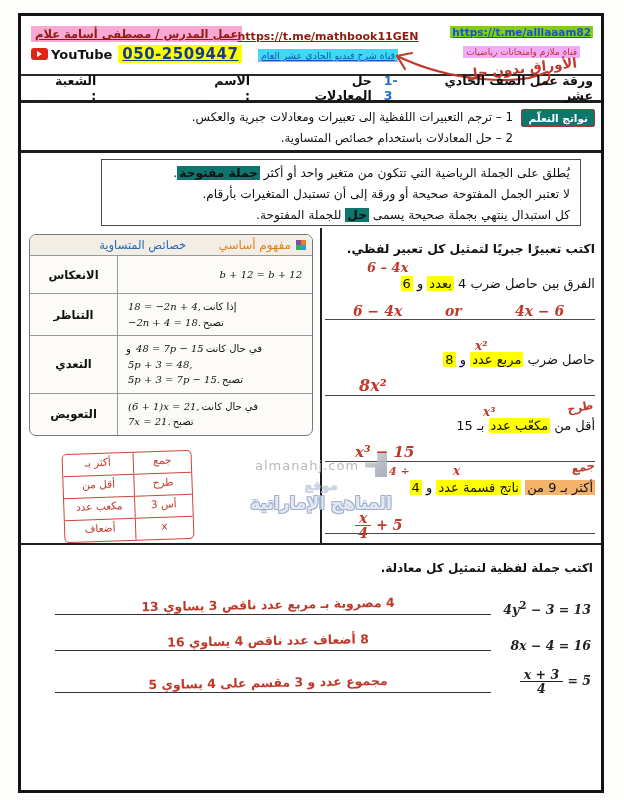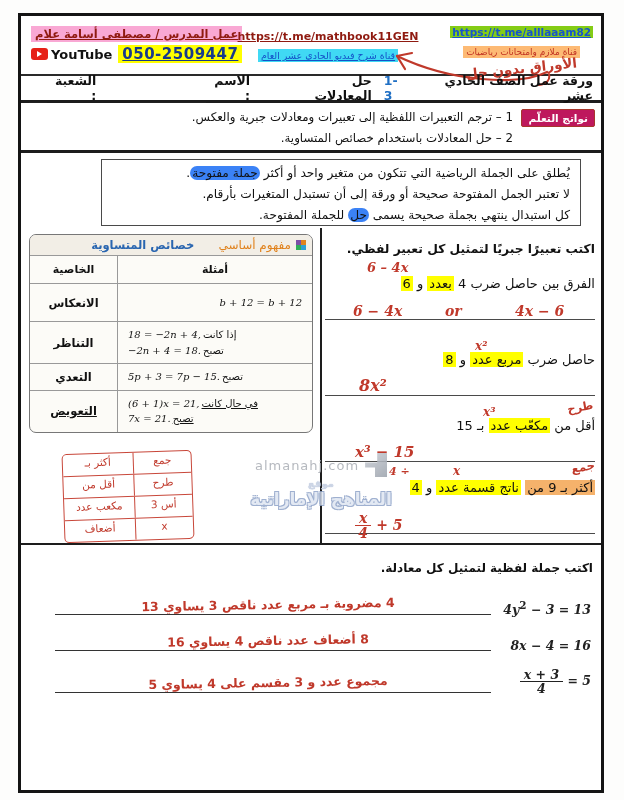--- a/index.html
+++ b/index.html
@@ -22,68 +22,68 @@
   .yt-badge::after { content:""; position:absolute; left:6px; top:3px; border-left:5px solid #fff;
                border-top:3px solid transparent; border-bottom:3px solid transparent; }
   .yt-label  { font-size:13px; font-weight:bold; color:#111; }
   .hdr-center{ position:absolute; left:212px; top:9px; width:190px; text-align:center; }
   .link-maroon { color:#8f1a10; font-weight:bold; font-size:11px; text-decoration:underline; direction:ltr; display:inline-block; }
   .chan-cyan { display:inline-block; margin-top:4px; background:#40d9f4; color:#1452c8;
                font-size:9.5px; text-decoration:underline; padding:1px 3px; }
   .hdr-right { position:absolute; right:8px; top:5px; text-align:center; }
   .link-blue { color:#1554cc; font-weight:bold; font-size:10.5px; text-decoration:underline;
                background:#84cc16; padding:0 2px; direction:ltr; display:inline-block; }
-  .chan-green{ display:inline-block; margin-top:2px; background:#fdba74; color:#c03222;
+  .chan-green{ display:inline-block; margin-top:2px; background:#f0abfc; color:#c03222;
                font-size:9px; padding:1px 3px; }
   .hand      { color:#c0392b; }
   .hdr-note  { margin-top:1px; font-size:13.5px; font-weight:bold; transform:rotate(-6deg); }
   .hdr-arrow { position:absolute; left:360px; top:20px; width:185px; height:50px; pointer-events:none; }
 
   
   .titlebar { position:absolute; top:60px; left:0; right:0; height:27px; border-bottom:3px solid #1d1d1d;
               display:flex; align-items:center; font-size:12.5px; font-weight:bold; padding:0 8px; }
   .lesson-no { color:#1f6fc4; direction:ltr; margin-right:20px; }
   .lesson    { margin-right:12px; }
   .namegrp   { margin-right:46px; font-weight:bold; display:flex; align-items:flex-end; gap:2px; }
   .blank     { display:inline-block; border-bottom:1.2px solid #222; height:11px; }
 
   
   .outcomes { position:absolute; top:87px; left:0; right:0; height:50px; border-bottom:3px solid #1d1d1d; }
-  .badge { position:absolute; right:6px; top:6px; background:#be185d; border:1px solid #a8362c;
+  .badge { position:absolute; right:6px; top:6px; background:#0f766e; border:1px solid #a8362c;
            color:#fff; font-size:10.5px; font-weight:bold; padding:2px 6px; border-radius:2px; }
   .outcomes-lines { position:absolute; right:88px; left:10px; top:4px; font-size:11.8px; line-height:1.75; text-align:right; }
 
   
   .introwrap { position:absolute; top:137px; left:0; right:0; height:75px; }
   .introbox { position:absolute; top:6px; right:20px; left:80px; bottom:2px; border:1.5px solid #4a4a4a;
               padding:3px 10px; font-size:12.2px; line-height:1.72; text-align:right; }
-  .hl  { background:#3b82f6; padding:0 2px; font-weight:normal;border-radius:7px; }
+  .hl  { background:#0f766e; padding:0 2px; font-weight:bold; }
   .hl-n{ background:#ffff00; padding:0 2px; }
   .hlo { background:#f5b26b; padding:0 2px; }
 
   
   .middle { position:absolute; top:212px; left:0; right:0; height:317px; border-bottom:2.5px solid #1d1d1d; }
   .vdivide{ position:absolute; left:299px; top:0; bottom:0; width:2px; background:#1d1d1d; }
 
   
   .ctable { position:absolute; left:8px; top:6px; width:284px; border:1.5px solid #777;
             border-radius:7px; background:#fcfbf7; overflow:hidden; font-size:10.5px; }
   .ct-title { display:flex; align-items:center; height:21px; background:#f2eee6;
               border-bottom:1px solid #999; padding:0 6px; gap:5px; }
   .ct-icon { width:10px; height:10px; position:relative; flex:0 0 auto; }
   .ct-icon i { position:absolute; width:5px; height:5px; }
   .ct-icon i:nth-child(1){ left:0; top:0; background:#7b4fa6; }
   .ct-icon i:nth-child(2){ right:0; top:0; background:#e0821d; }
   .ct-icon i:nth-child(3){ left:0; bottom:0; background:#2fae57; }
   .ct-icon i:nth-child(4){ right:0; bottom:0; background:#2e9fd4; }
   .ct-badge { color:#e0821d; font-size:12px; }
-  .ct-name  { color:#2a66b0; font-weight:bold; font-size:11.5px; margin:0 auto; transform:translateX(18px); }
+  .ct-name  { color:#2a66b0; font-weight:normal; font-size:11.5px; margin:0 auto; transform:translateX(18px); }
   .ct-grid  { direction:ltr; }
   .ct-row   { display:grid; grid-template-columns:88px 1fr; border-bottom:1px solid #999; }
-  .ct-row:last-child { border-bottom:none;text-decoration:underline; }
+  .ct-row:last-child { border-bottom:none; }
   .ct-prop  { border-right:1px solid #999; display:flex; align-items:center; justify-content:center;
               font-weight:bold; font-size:11.5px; direction:rtl; padding:4px 2px; }
   .ct-ex    { direction:rtl; text-align:left; padding:5px 8px; line-height:1.55; font-size:10px; }
   .ct-head  { min-height:22px; }
   .ct-head .ct-prop, .ct-head .ct-ex { font-weight:bold; font-size:11px; text-align:center; align-items:center; }
   .math { font-family:"DejaVu Serif", serif; font-style:italic; direction:ltr; unicode-bidi:isolate; display:inline-block; padding:0 2px; }
 
   
   .htable { position:absolute; left:42px; top:224px; width:130px; transform:rotate(-2deg);
             border:1.6px solid #c8473a; border-radius:5px; overflow:hidden; }
@@ -116,21 +116,21 @@
   .eqline { position:absolute; left:34px; right:110px; bottom:4px; border-bottom:1.4px solid #333; height:0; }
   .eqans { position:absolute; left:34px; right:120px; bottom:7px; text-align:center;
            font-size:12.5px; font-weight:bold; transform:rotate(-1deg); }
 
   
   .wm { position:absolute; left:205px; top:437px; width:190px; text-align:center; opacity:.85; pointer-events:none; }
   .wm-top { display:flex; align-items:center; justify-content:center; gap:6px; }
   .wm-logo { width:22px; height:24px; background:linear-gradient(145deg,#c9cdd4,#9aa1ab);
              clip-path:polygon(0 40%, 55% 40%, 55% 0, 100% 0, 100% 100%, 45% 100%, 45% 60%, 0 60%); }
   .wm-site { color:#a9adb4; font-size:13px; letter-spacing:1px; }
-  .wm-ar1 { color:#c6d0e2; font-size:10px; font-weight:bold; text-shadow:0 0 1px #8fa3c8; margin-top:1px; }
+  .wm-ar1 { color:#c6d0e2; font-size:13px; font-weight:bold; text-shadow:0 0 1px #8fa3c8; margin-top:1px; }
   .wm-ar2 { color:#dfe6f2; font-size:17px; font-weight:bold;
             text-shadow:1px 1px 0 #8fa3c8, -1px -1px 0 #8fa3c8, 1px -1px 0 #8fa3c8, -1px 1px 0 #8fa3c8; }
   .stamp { position:absolute; color:#e06a6a; opacity:.16; font-size:15px; font-weight:bold;
            letter-spacing:2px; transform:rotate(62deg); pointer-events:none; direction:ltr; }
 </style>
 </head>
 <body>
 
 <div id="page">
 
@@ -207,40 +207,37 @@
           <span class="ct-icon">
               <i></i>
               <i></i>
               <i></i>
               <i></i>
             </span>
           <span class="ct-badge">مفهوم أساسي</span>
           <span class="ct-name">خصائص المتساوية</span>
         </div>
         <div class="ct-grid">
-          <div class="ct-row ct-head">
-            <div class="ct-prop">الخاصية</div>
-            <div class="ct-ex" style="text-align:center;">أمثلة</div>
-          </div>
           <div class="ct-row" style="min-height:38px;">
             <div class="ct-prop">الانعكاس</div>
             <div class="ct-ex" style="display:flex;align-items:center;">
                 <span class="math">b + 12 = b + 12</span>
               </div>
           </div>
           <div class="ct-row">
             <div class="ct-prop">التناظر</div>
             <div class="ct-ex">
               <div><span>إذا كانت</span><span class="math">18 = −2n + 4,</span></div>
               <div><span>تصبح</span><span class="math">−2n + 4 = 18.</span></div>
             </div>
           </div>
           <div class="ct-row">
             <div class="ct-prop">التعدي</div>
             <div class="ct-ex">
+              <div><span>في حال كانت</span><span class="math">48 = 7p − 15</span> <span>و</span> <span class="math">5p + 3 = 48,</span></div>
               <div><span>تصبح</span><span class="math">5p + 3 = 7p − 15.</span></div>
             </div>
           </div>
           <div class="ct-row">
             <div class="ct-prop">التعويض</div>
             <div class="ct-ex">
               <div><span>في حال كانت</span><span class="math">(6 + 1)x = 21,</span></div>
               <div><span>تصبح</span><span class="math">7x = 21.</span></div>
             </div>
           </div>

